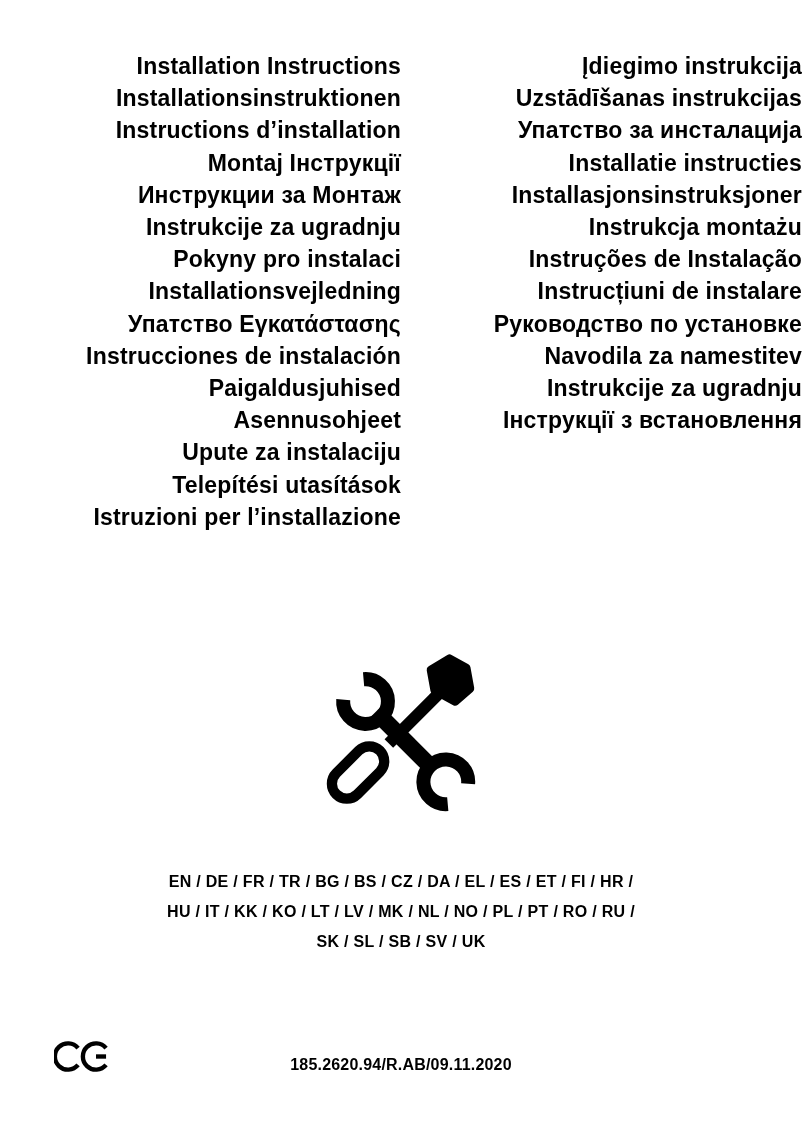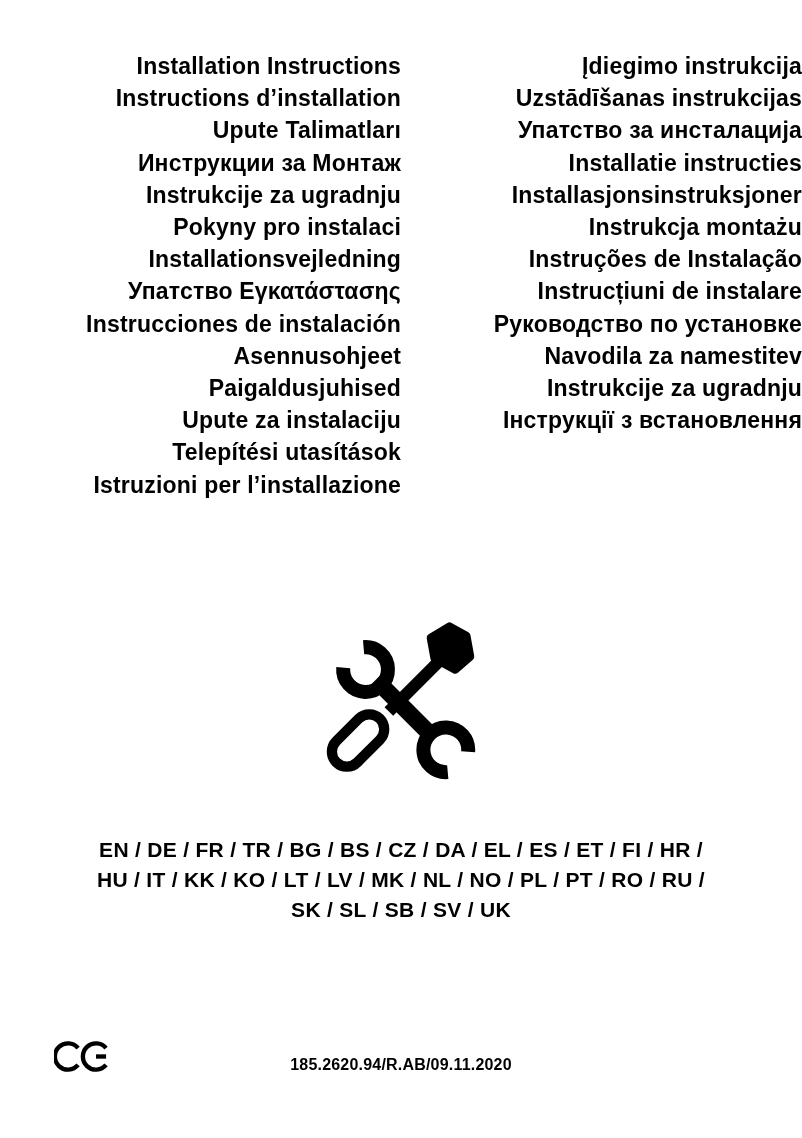--- a/index.html
+++ b/index.html
@@ -28,21 +28,21 @@
   .title-col div { white-space: nowrap; text-align: right; }
   .icon-wrap {
     margin-top: 120px;
     display: flex;
     justify-content: center;
   }
   .tools-icon svg { display: block; }
   .lang-codes {
     margin-top: 46px;
     text-align: center;
-    font-size: 21px;
+    font-size: 16px;
     line-height: 30px;
     letter-spacing: 0.3px;
   }
   .footer-bar {
     position: absolute;
     left: 0;
     top: 1036px;
     width: 100%;
     height: 60px;
   }
@@ -60,30 +60,31 @@
     font-size: 16px;
     letter-spacing: 0.2px;
   }
 </style>
 </head>
 <body>
 
 <div class="titles">
   <div class="title-col">
     <div>Installation Instructions</div>
+    <div>Installationsinstruktionen</div>
     <div>Instructions d’installation</div>
-    <div>Upute Talimatları</div>
+    <div>Montaj Інструкції</div>
     <div>Инструкции за Монтаж</div>
     <div>Instrukcije za ugradnju</div>
     <div>Pokyny pro instalaci</div>
     <div>Installationsvejledning</div>
     <div>Упатство Εγκατάστασης</div>
     <div>Instrucciones de instalación</div>
+    <div>Paigaldusjuhised</div>
     <div>Asennusohjeet</div>
-    <div>Paigaldusjuhised</div>
     <div>Upute za instalaciju</div>
     <div>Telepítési utasítások</div>
     <div>Istruzioni per l’installazione</div>
   </div>
   <div class="title-col">
     <div>Įdiegimo instrukcija</div>
     <div>Uzstādīšanas instrukcijas</div>
     <div>Упатство за инсталација</div>
     <div>Installatie instructies</div>
     <div>Installasjonsinstruksjoner</div>

